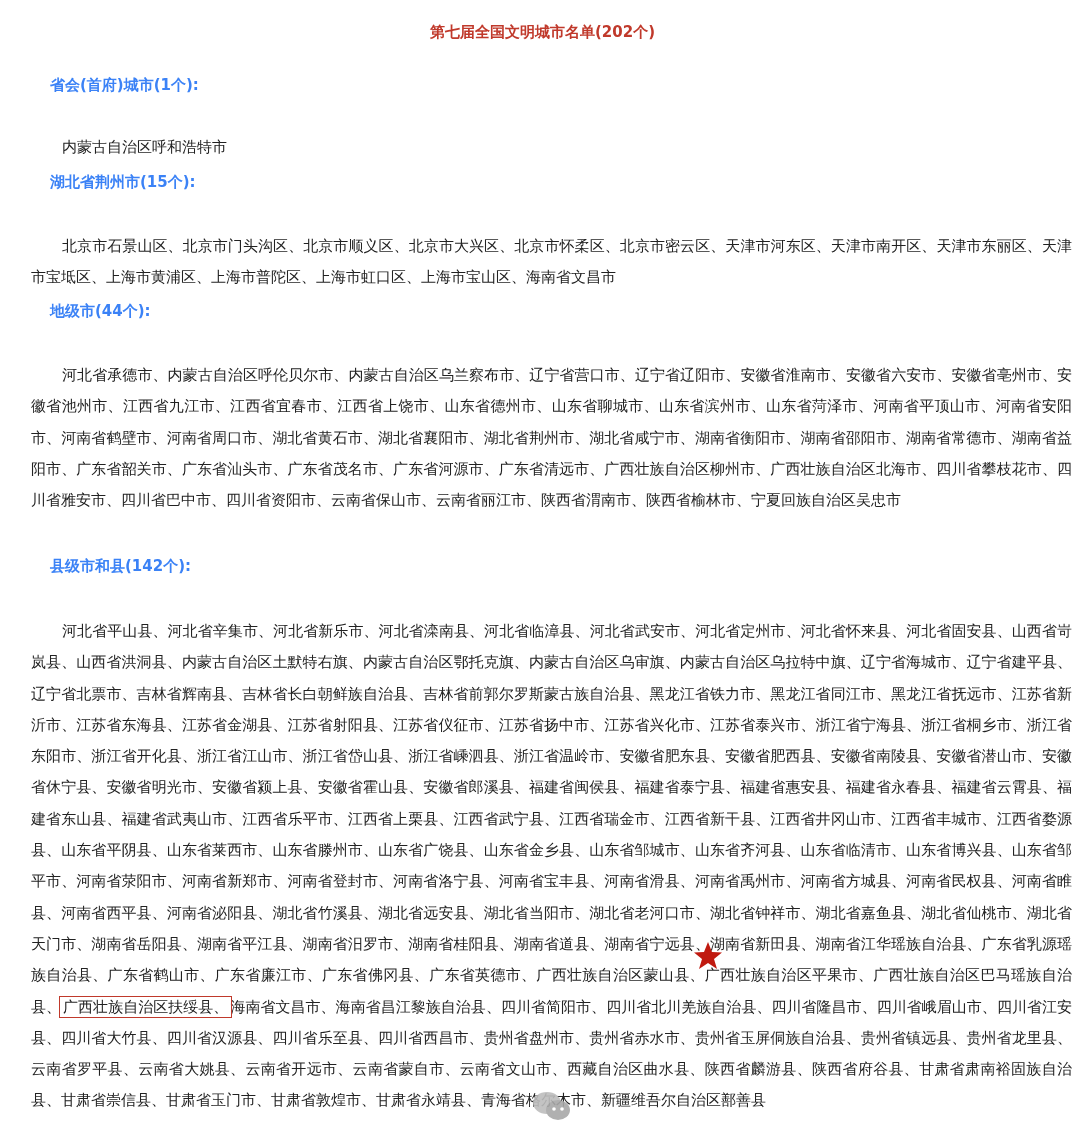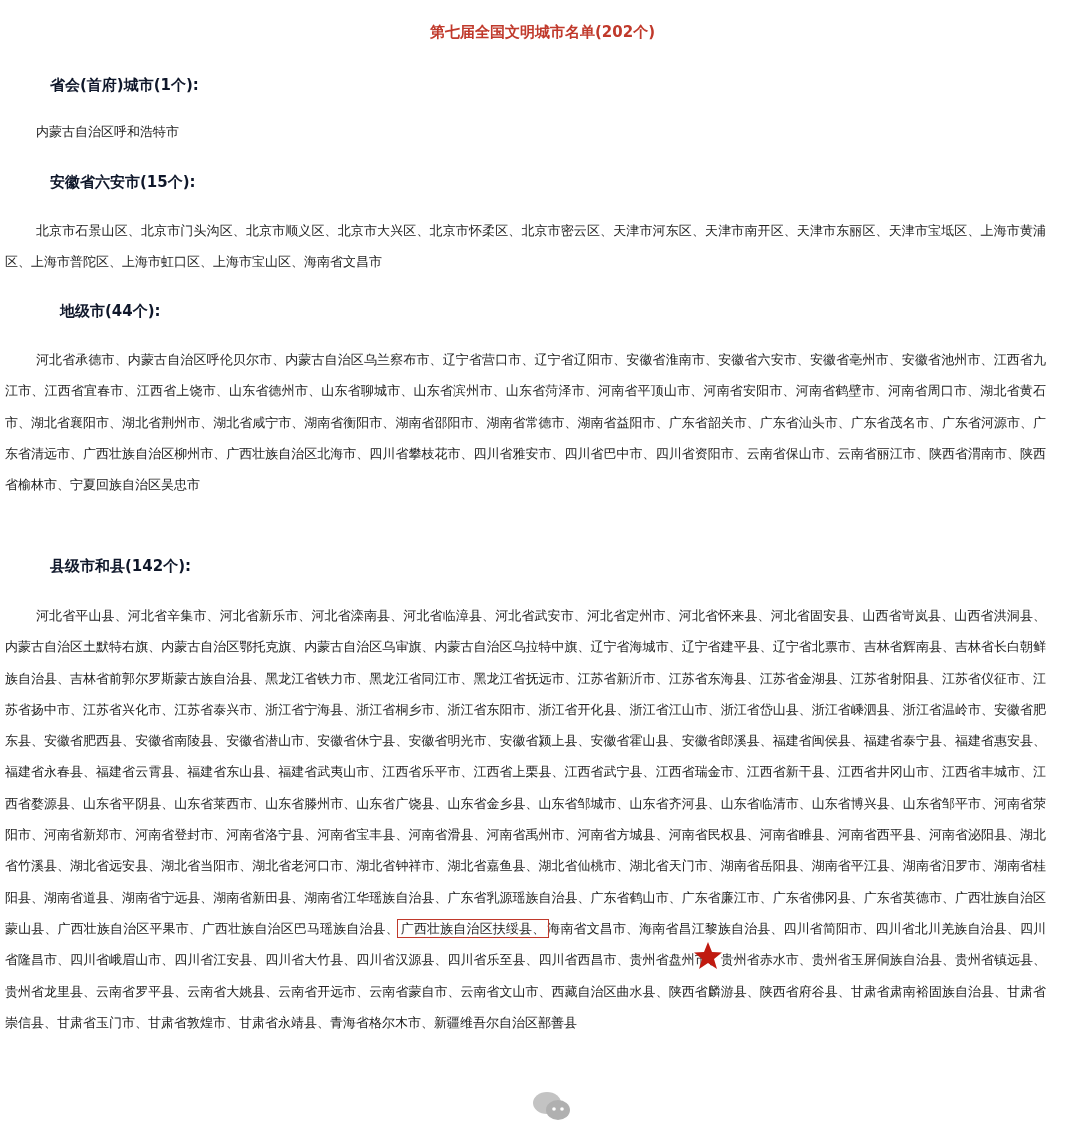--- a/index.html
+++ b/index.html
@@ -7,26 +7,26 @@
     width: 1080px; height: 1147px; position: relative; overflow: hidden;
     font-family: "DejaVu Sans", "Liberation Sans", sans-serif;
     color: #222222;
   }
   .title {
     position: absolute; top: 23px; left: 0; width: 1085px;
     text-align: center; font-size: 15px; font-weight: bold; color: #c0392b;
     letter-spacing: 0px;
   }
   .heading {
-    position: absolute; left: 50px; font-size: 15px; font-weight: bold; color: #0f172a;
+    position: absolute; left: 50px; font-size: 15px; font-weight: bold; color: #3b82f6;
   }
   .para {
-    position: absolute; left: 5px; width: 1041px;
-    font-size: 13px; line-height: 31.3px; text-indent: 31px;
-    text-align: justify; word-break: break-all;
+    position: absolute; left: 31px; width: 1041px;
+    font-size: 15px; line-height: 31.3px; text-indent: 31px;
+    text-align: justify; word-break: break-all; margin-top: 16px;
   }
   .highlight {
     outline: 1.5px solid #c0392b; outline-offset: 1px; padding: 0 2px;
   }
   .star {
     position: absolute; left: 693px; top: 941px; width: 30px; height: 30px;
   }
   .watermark {
     position: absolute; left: 532px; top: 1088px; height: 36px;
     display: flex; align-items: center; gap: 10px; color: #b0b0b0;
@@ -35,24 +35,24 @@
   .wm-icon { width: 40px; height: 32px; }
 </style>
 </head>
 <body>
 
 <div class="title">第七届全国文明城市名单(202个)</div>
 
 <div class="heading" style="top:76px;">省会(首府)城市(1个):</div>
 <div class="para" style="top:116px;">内蒙古自治区呼和浩特市</div>
 
-<div class="heading" style="top:173px;">安徽省六安市(15个):</div>
+<div class="heading" style="top:173px;">湖北省荆州市(15个):</div>
 <div class="para" style="top:215px;">北京市石景山区、北京市门头沟区、北京市顺义区、北京市大兴区、北京市怀柔区、北京市密云区、天津市河东区、天津市南开区、天津市东丽区、天津市宝坻区、上海市黄浦区、上海市普陀区、上海市虹口区、上海市宝山区、海南省文昌市</div>
 
-<div class="heading" style="top:302px;margin-left:10px;">地级市(44个):</div>
+<div class="heading" style="top:302px;">地级市(44个):</div>
 <div class="para" style="top:344px;">河北省承德市、内蒙古自治区呼伦贝尔市、内蒙古自治区乌兰察布市、辽宁省营口市、辽宁省辽阳市、安徽省淮南市、安徽省六安市、安徽省亳州市、安徽省池州市、江西省九江市、江西省宜春市、江西省上饶市、山东省德州市、山东省聊城市、山东省滨州市、山东省菏泽市、河南省平顶山市、河南省安阳市、河南省鹤壁市、河南省周口市、湖北省黄石市、湖北省襄阳市、湖北省荆州市、湖北省咸宁市、湖南省衡阳市、湖南省邵阳市、湖南省常德市、湖南省益阳市、广东省韶关市、广东省汕头市、广东省茂名市、广东省河源市、广东省清远市、广西壮族自治区柳州市、广西壮族自治区北海市、四川省攀枝花市、四川省雅安市、四川省巴中市、四川省资阳市、云南省保山市、云南省丽江市、陕西省渭南市、陕西省榆林市、宁夏回族自治区吴忠市</div>
 
 <div class="heading" style="top:557px;text-align:right;">县级市和县(142个):</div>
 <div class="para" style="top:600px;">
   <span>河北省平山县、河北省辛集市、河北省新乐市、河北省滦南县、河北省临漳县、河北省武安市、河北省定州市、河北省怀来县、河北省固安县、山西省岢岚县、山西省洪洞县、内蒙古自治区土默特右旗、内蒙古自治区鄂托克旗、内蒙古自治区乌审旗、内蒙古自治区乌拉特中旗、辽宁省海城市、辽宁省建平县、辽宁省北票市、吉林省辉南县、吉林省长白朝鲜族自治县、吉林省前郭尔罗斯蒙古族自治县、黑龙江省铁力市、黑龙江省同江市、黑龙江省抚远市、江苏省新沂市、江苏省东海县、江苏省金湖县、江苏省射阳县、江苏省仪征市、江苏省扬中市、江苏省兴化市、江苏省泰兴市、浙江省宁海县、浙江省桐乡市、浙江省东阳市、浙江省开化县、浙江省江山市、浙江省岱山县、浙江省嵊泗县、浙江省温岭市、安徽省肥东县、安徽省肥西县、安徽省南陵县、安徽省潜山市、安徽省休宁县、安徽省明光市、安徽省颍上县、安徽省霍山县、安徽省郎溪县、福建省闽侯县、福建省泰宁县、福建省惠安县、福建省永春县、福建省云霄县、福建省东山县、福建省武夷山市、江西省乐平市、江西省上栗县、江西省武宁县、江西省瑞金市、江西省新干县、江西省井冈山市、江西省丰城市、江西省婺源县、山东省平阴县、山东省莱西市、山东省滕州市、山东省广饶县、山东省金乡县、山东省邹城市、山东省齐河县、山东省临清市、山东省博兴县、山东省邹平市、河南省荥阳市、河南省新郑市、河南省登封市、河南省洛宁县、河南省宝丰县、河南省滑县、河南省禹州市、河南省方城县、河南省民权县、河南省睢县、河南省西平县、河南省泌阳县、湖北省竹溪县、湖北省远安县、湖北省当阳市、湖北省老河口市、湖北省钟祥市、湖北省嘉鱼县、湖北省仙桃市、湖北省天门市、湖南省岳阳县、湖南省平江县、湖南省汨罗市、湖南省桂阳县、湖南省道县、湖南省宁远县、湖南省新田县、湖南省江华瑶族自治县、广东省乳源瑶族自治县、广东省鹤山市、广东省廉江市、广东省佛冈县、广东省英德市、广西壮族自治区蒙山县、广西壮族自治区平果市、广西壮族自治区巴马瑶族自治县、</span><span class="highlight">广西壮族自治区扶绥县、</span><span>海南省文昌市、海南省昌江黎族自治县、四川省简阳市、四川省北川羌族自治县、四川省隆昌市、四川省峨眉山市、四川省江安县、四川省大竹县、四川省汉源县、四川省乐至县、四川省西昌市、贵州省盘州市、贵州省赤水市、贵州省玉屏侗族自治县、贵州省镇远县、贵州省龙里县、云南省罗平县、云南省大姚县、云南省开远市、云南省蒙自市、云南省文山市、西藏自治区曲水县、陕西省麟游县、陕西省府谷县、甘肃省肃南裕固族自治县、甘肃省崇信县、甘肃省玉门市、甘肃省敦煌市、甘肃省永靖县、青海省格尔木市、新疆维吾尔自治区鄯善县</span>
 </div>
 
 <svg class="star" viewBox="0 0 30 30">
   <polygon points="15,1 19,11 29,11.5 21,18 24,28 15,22 6,28 9,18 1,11.5 11,11" fill="#c01a10"></polygon>
 </svg>

